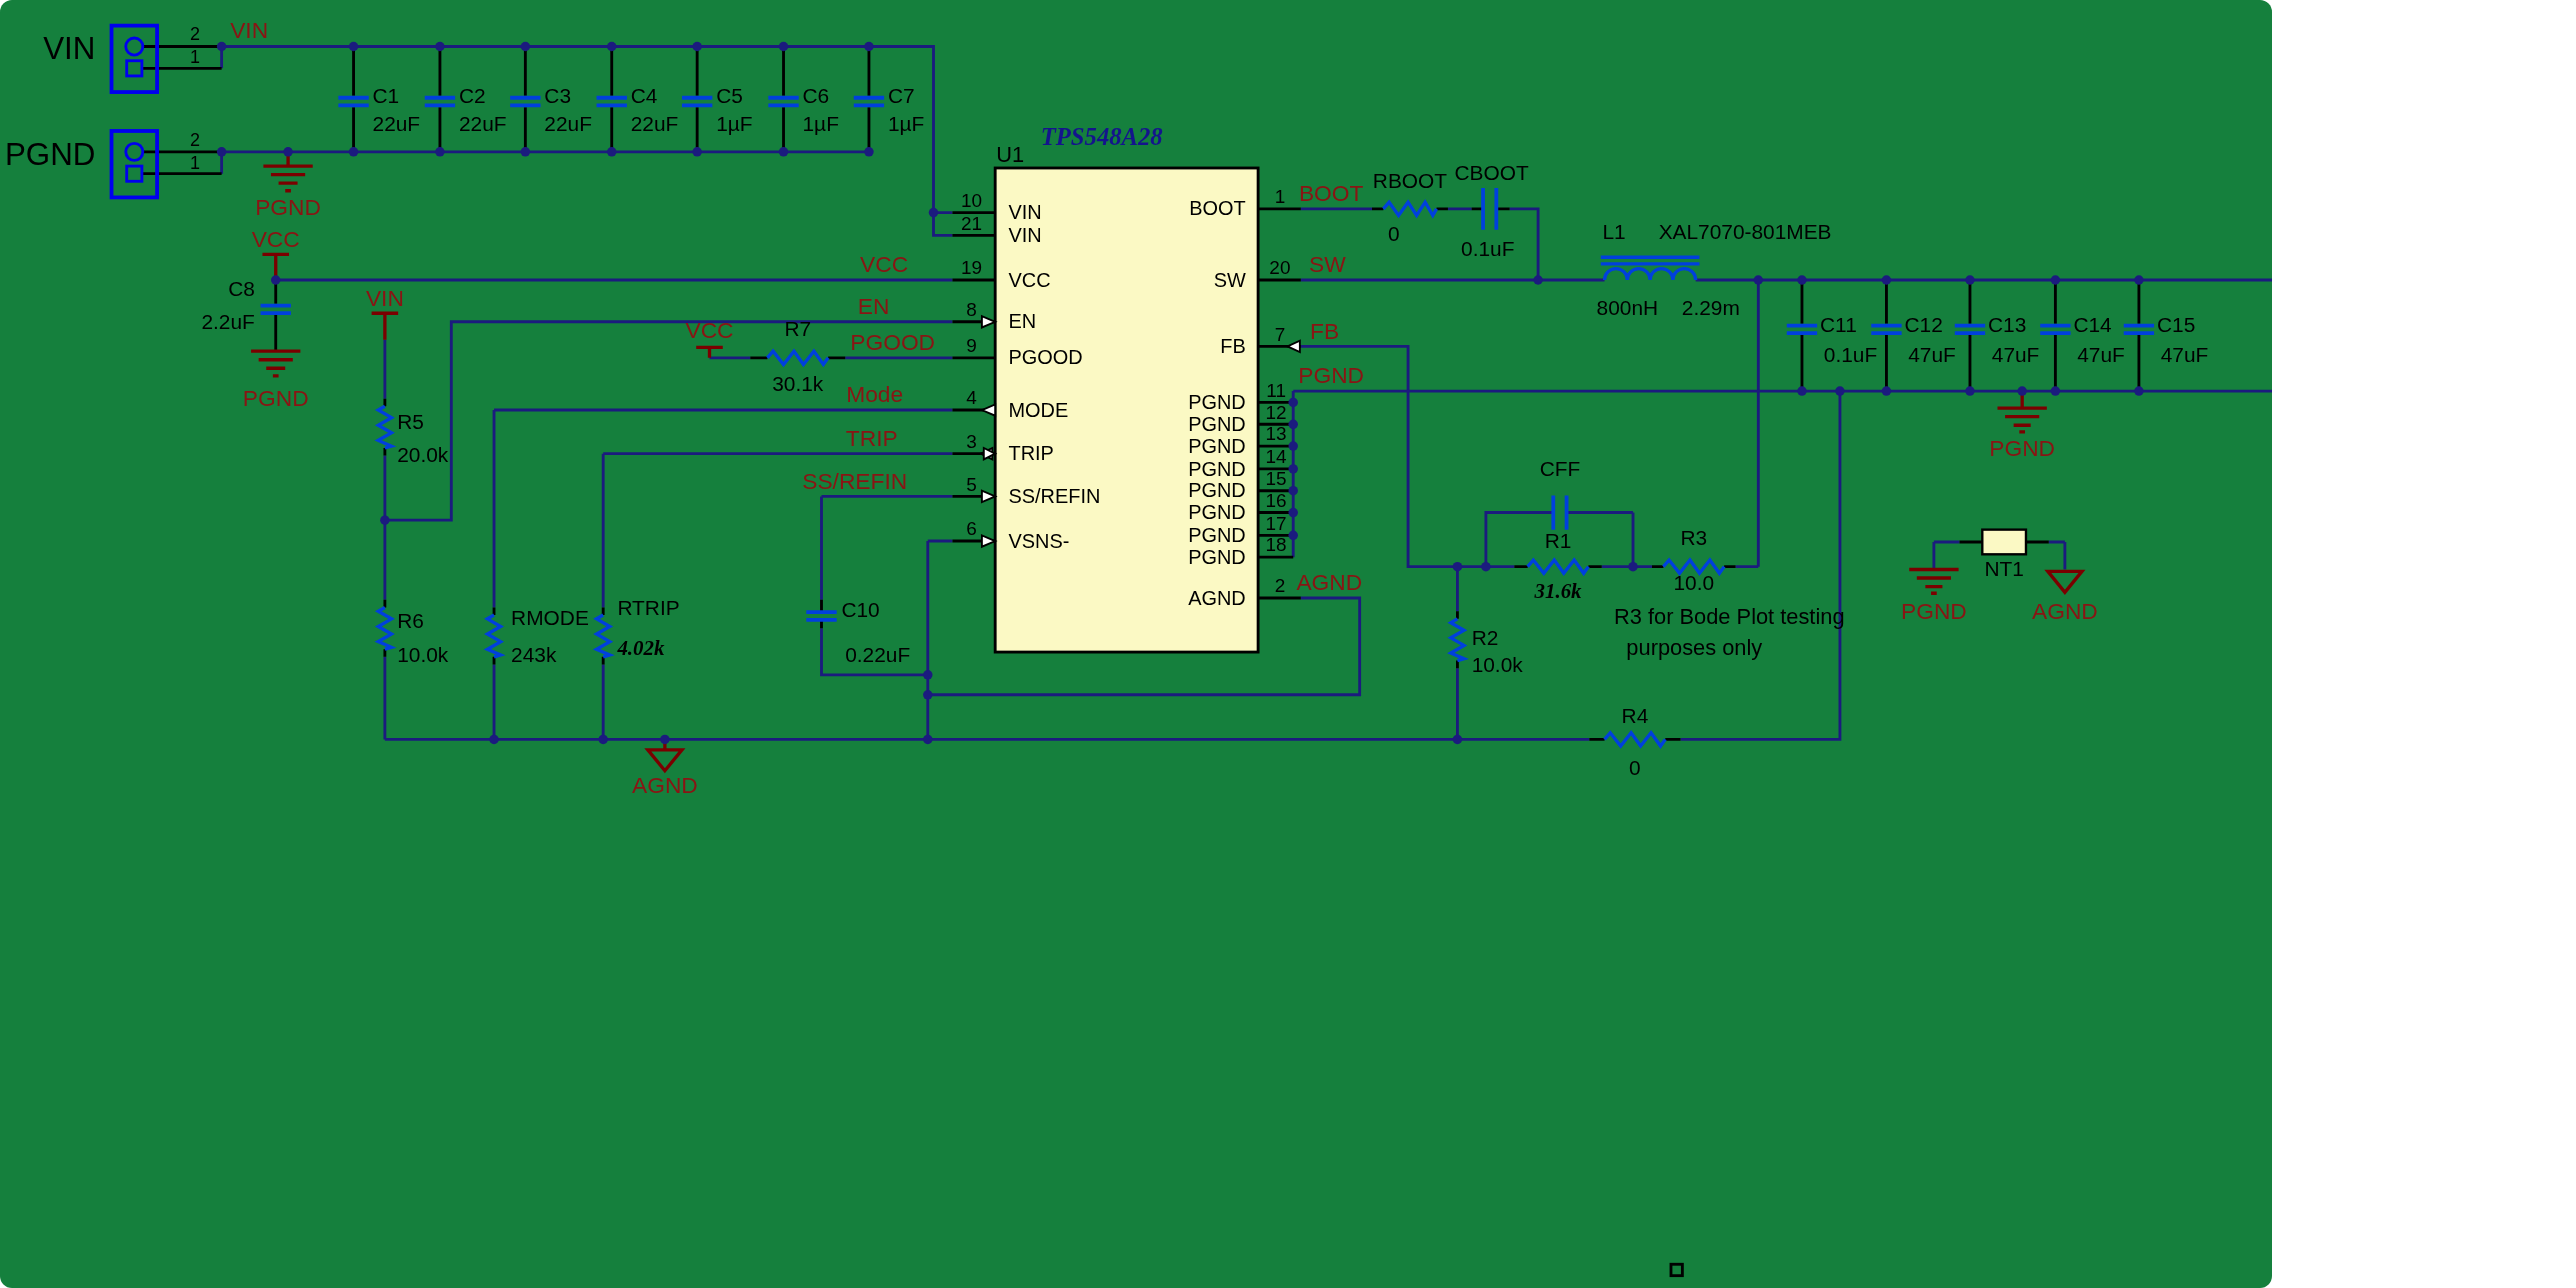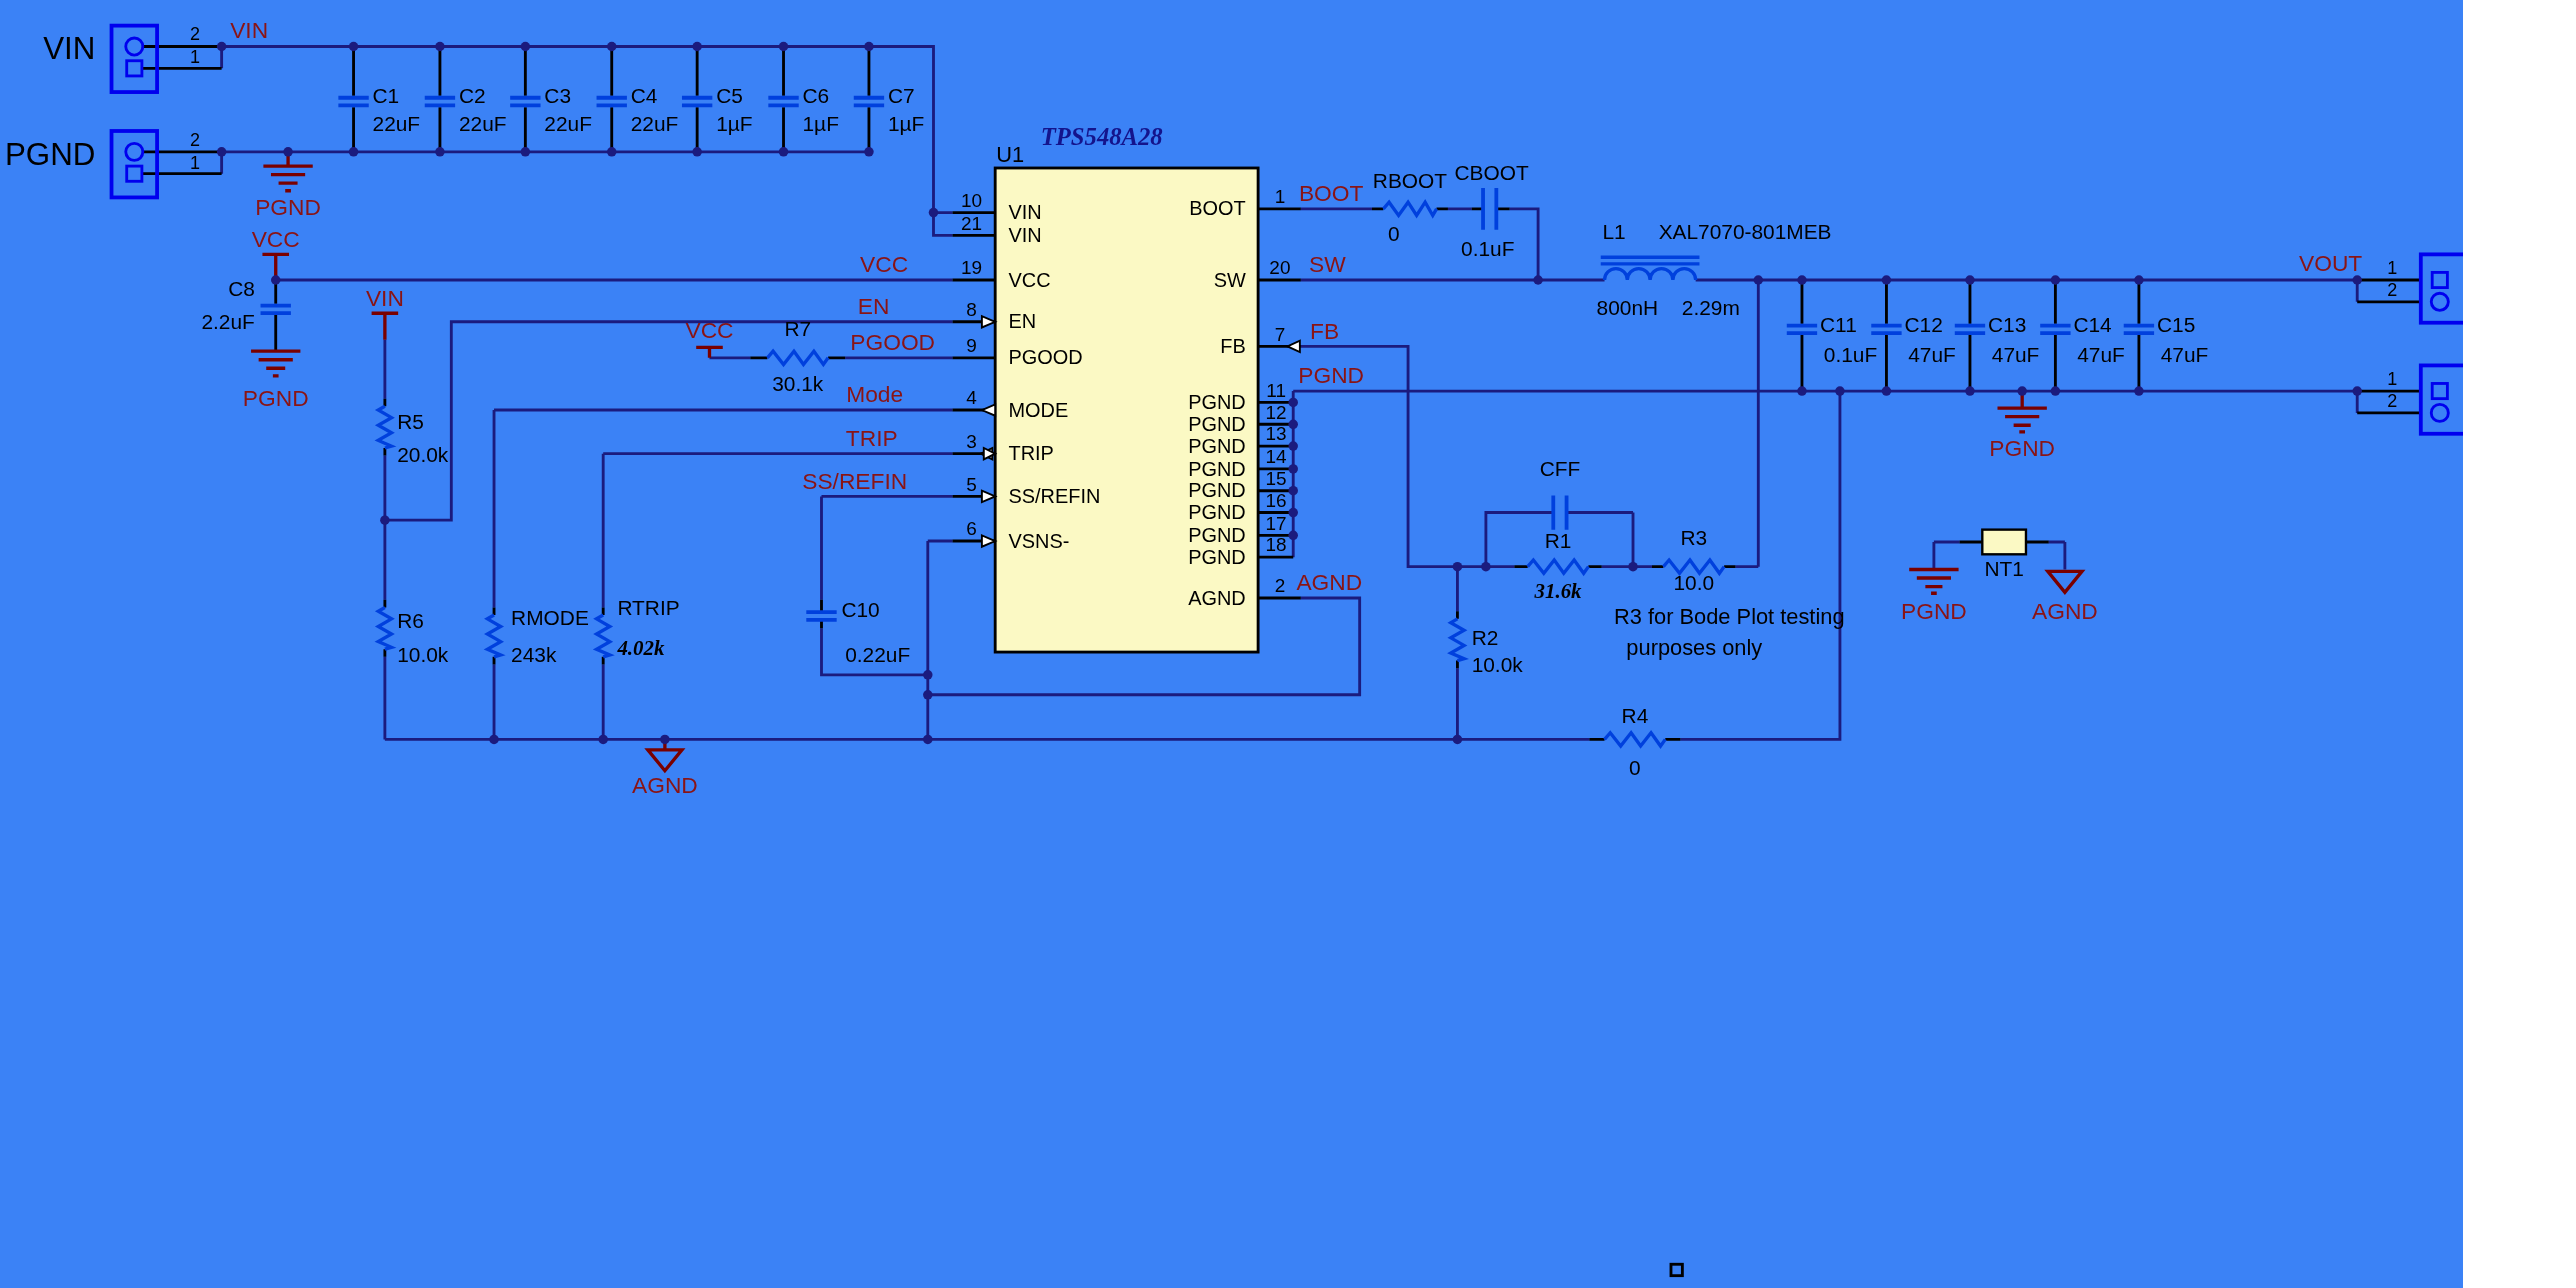--- a/index.html
+++ b/index.html
@@ -1,16 +1,16 @@
 <!DOCTYPE html>
 <html style="font-size:15px"><head>
 <meta charset="utf-8">
 <style>
   html,body{margin:0;padding:0;background:#ffffff;}
-  .stage{position:relative;width:2463px;height:1288px;background:#3b82f6;overflow:hidden;}
+  .stage{position:relative;width:2272px;height:1288px;background:#15803d;overflow:hidden;border-radius:12px;}
   svg{position:absolute;left:0;top:0;}
   text{font-family:"Liberation Sans",sans-serif;fill:#000;}
   .net{fill:#8a1414;font-size:24px;}
   .gndlbl{fill:#8a1414;font-size:24px;}
   .ref{font-size:22px;}
   .pinname{font-size:21px;}
   .pinnum{font-size:20px;}
   .connlbl{font-size:33px;}
   .connpin{font-size:19px;}
   .serifval{font-family:"Liberation Serif",serif;font-style:italic;font-weight:bold;font-size:22px;}

